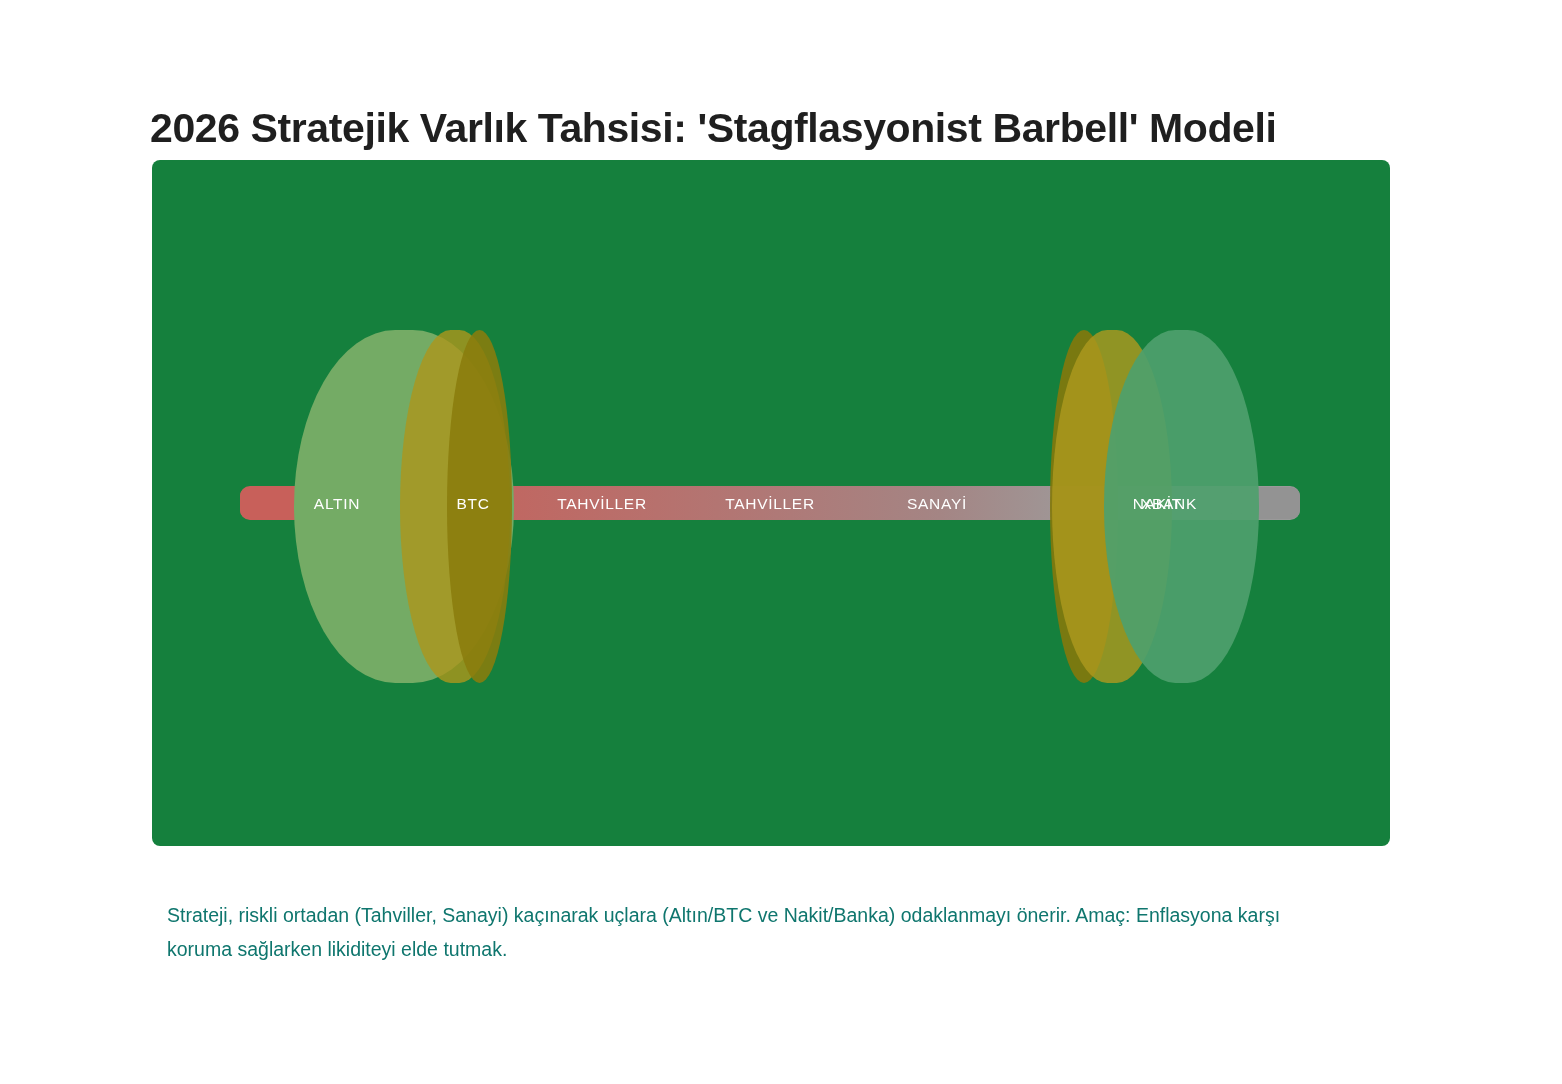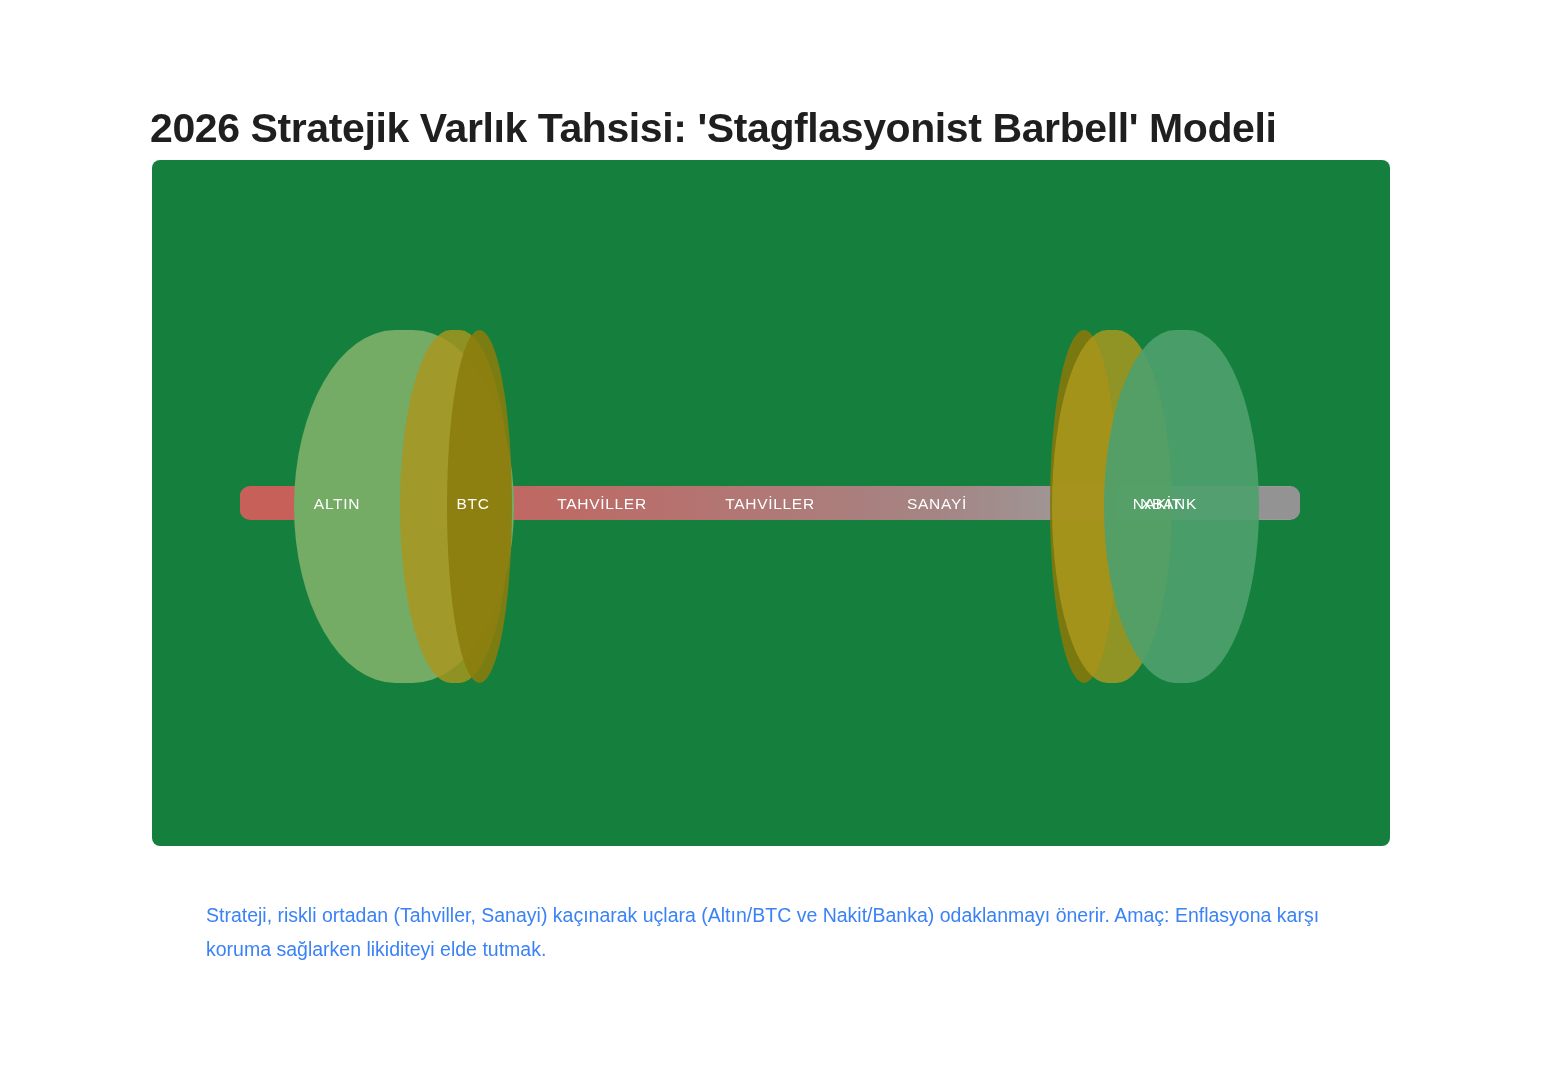--- a/index.html
+++ b/index.html
@@ -159,23 +159,22 @@
   .lbl-xbank     { left: 962px;  width: 110px; }
 
   
   .caption {
     position: absolute;
     left: 167px;
     top: 878px;
     width: 1120px;
     font-size: 19.5px;
     line-height: 34px;
-    color: #3b82f6;
+    color: #0f766e;
     font-weight: 400;
-    margin-left: 39px;
   }
 </style>
 </head>
 <body>
 
 <div class="page">
 
   <h1 class="page-title">2026 Stratejik Varlık Tahsisi: 'Stagflasyonist Barbell' Modeli</h1>
 
   <div class="chart-panel">

